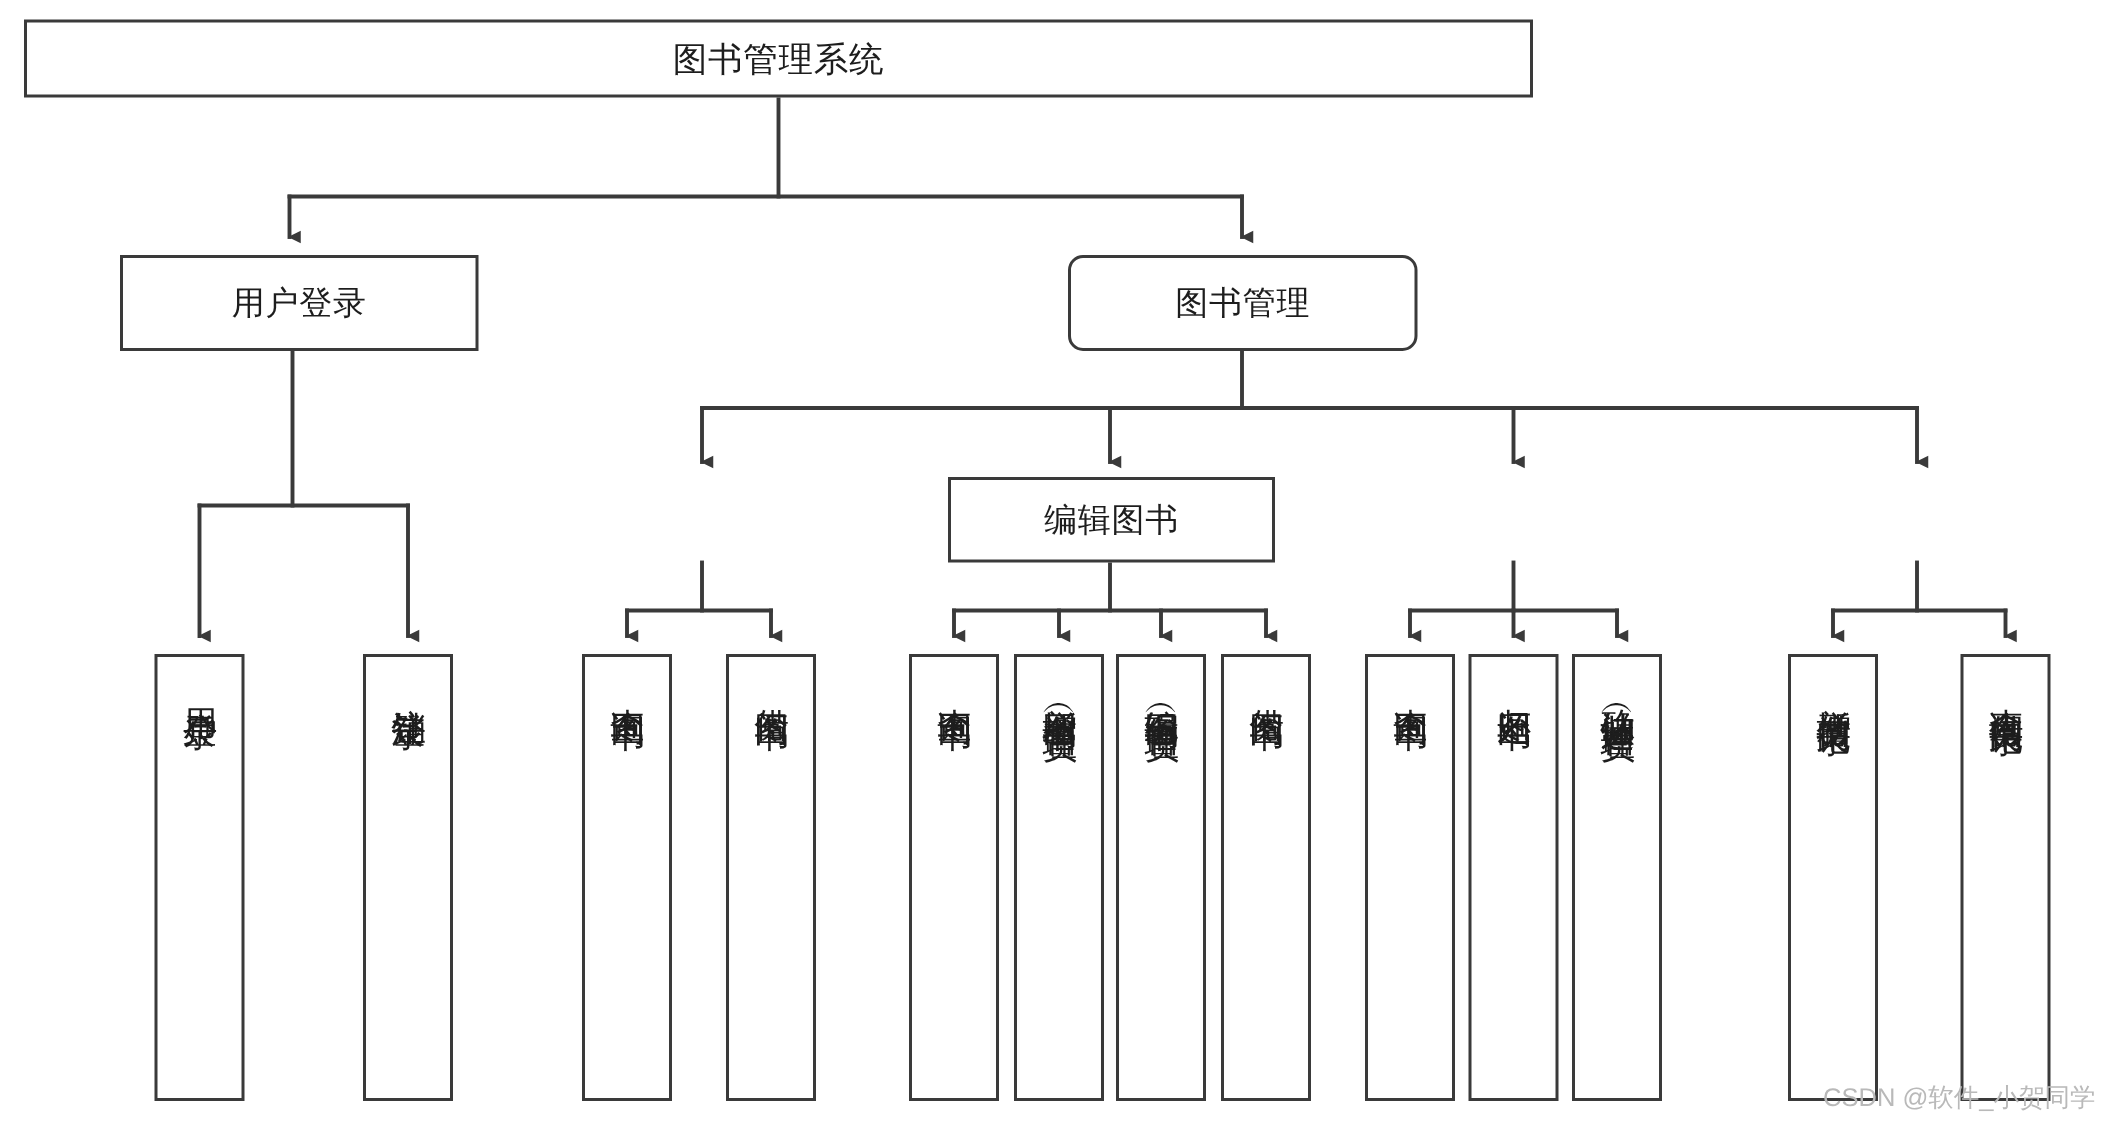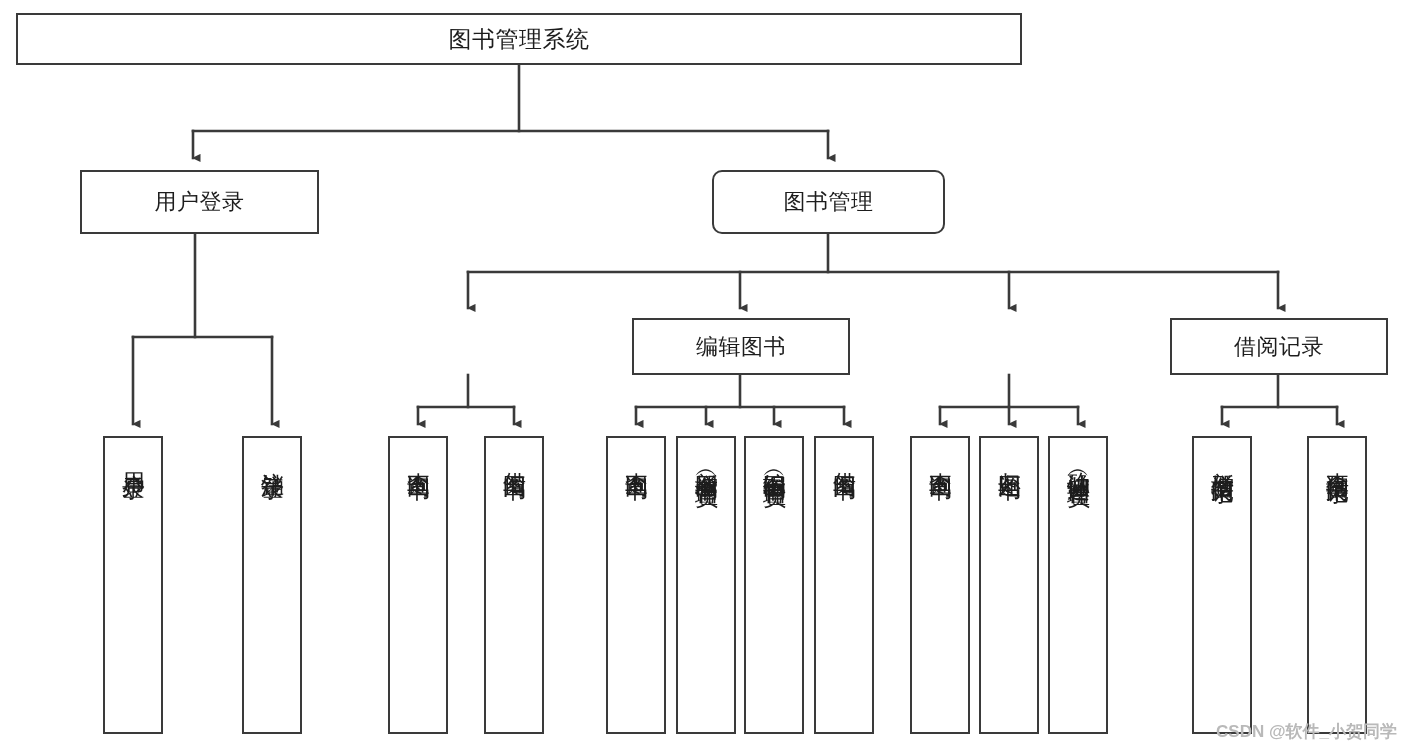--- a/index.html
+++ b/index.html
@@ -65,21 +65,20 @@
   }
   #watermark {
     position: absolute;
     right: 8px;
     bottom: 4px;
     font-size: 17px;
     color: #b9b9b9;
     z-index: 5;
     white-space: nowrap;
     user-select: none;
-    font-weight: bold;
   }
 </style>
 </head>
 <body>
 
 <div id="diagram-root">
 
   <svg id="edge-layer" viewBox="0 0 1405 747" xmlns="http://www.w3.org/2000/svg">
     <defs>
       <marker id="arrowhead" markerWidth="9" markerHeight="9" refX="4.5" refY="8" orient="auto" markerUnits="userSpaceOnUse">
@@ -141,23 +140,20 @@
   <div class="node level-one" style="left:712px; top:170px; width:233px; height:64px;border-radius:10px;">
     <span class="node-label">图书管理</span>
   </div>
 
 
   <div class="node level-two" style="left:632px; top:318px; width:218px; height:57px;">
     <span class="node-label">编辑图书</span>
   </div>
 
 
-  <div class="node level-two" style="left:1170px; top:318px; width:218px; height:57px;">
-    <span class="node-label">借阅记录</span>
-  </div>
 
   <div class="node leaf" style="left:103px; top:436px; width:60px; height:298px;">
     <span class="node-label">用户登录</span>
   </div>
 
   <div class="node leaf" style="left:242px; top:436px; width:60px; height:298px;">
     <span class="node-label">注销登录</span>
   </div>
 
   <div class="node leaf" style="left:388px; top:436px; width:60px; height:298px;">

